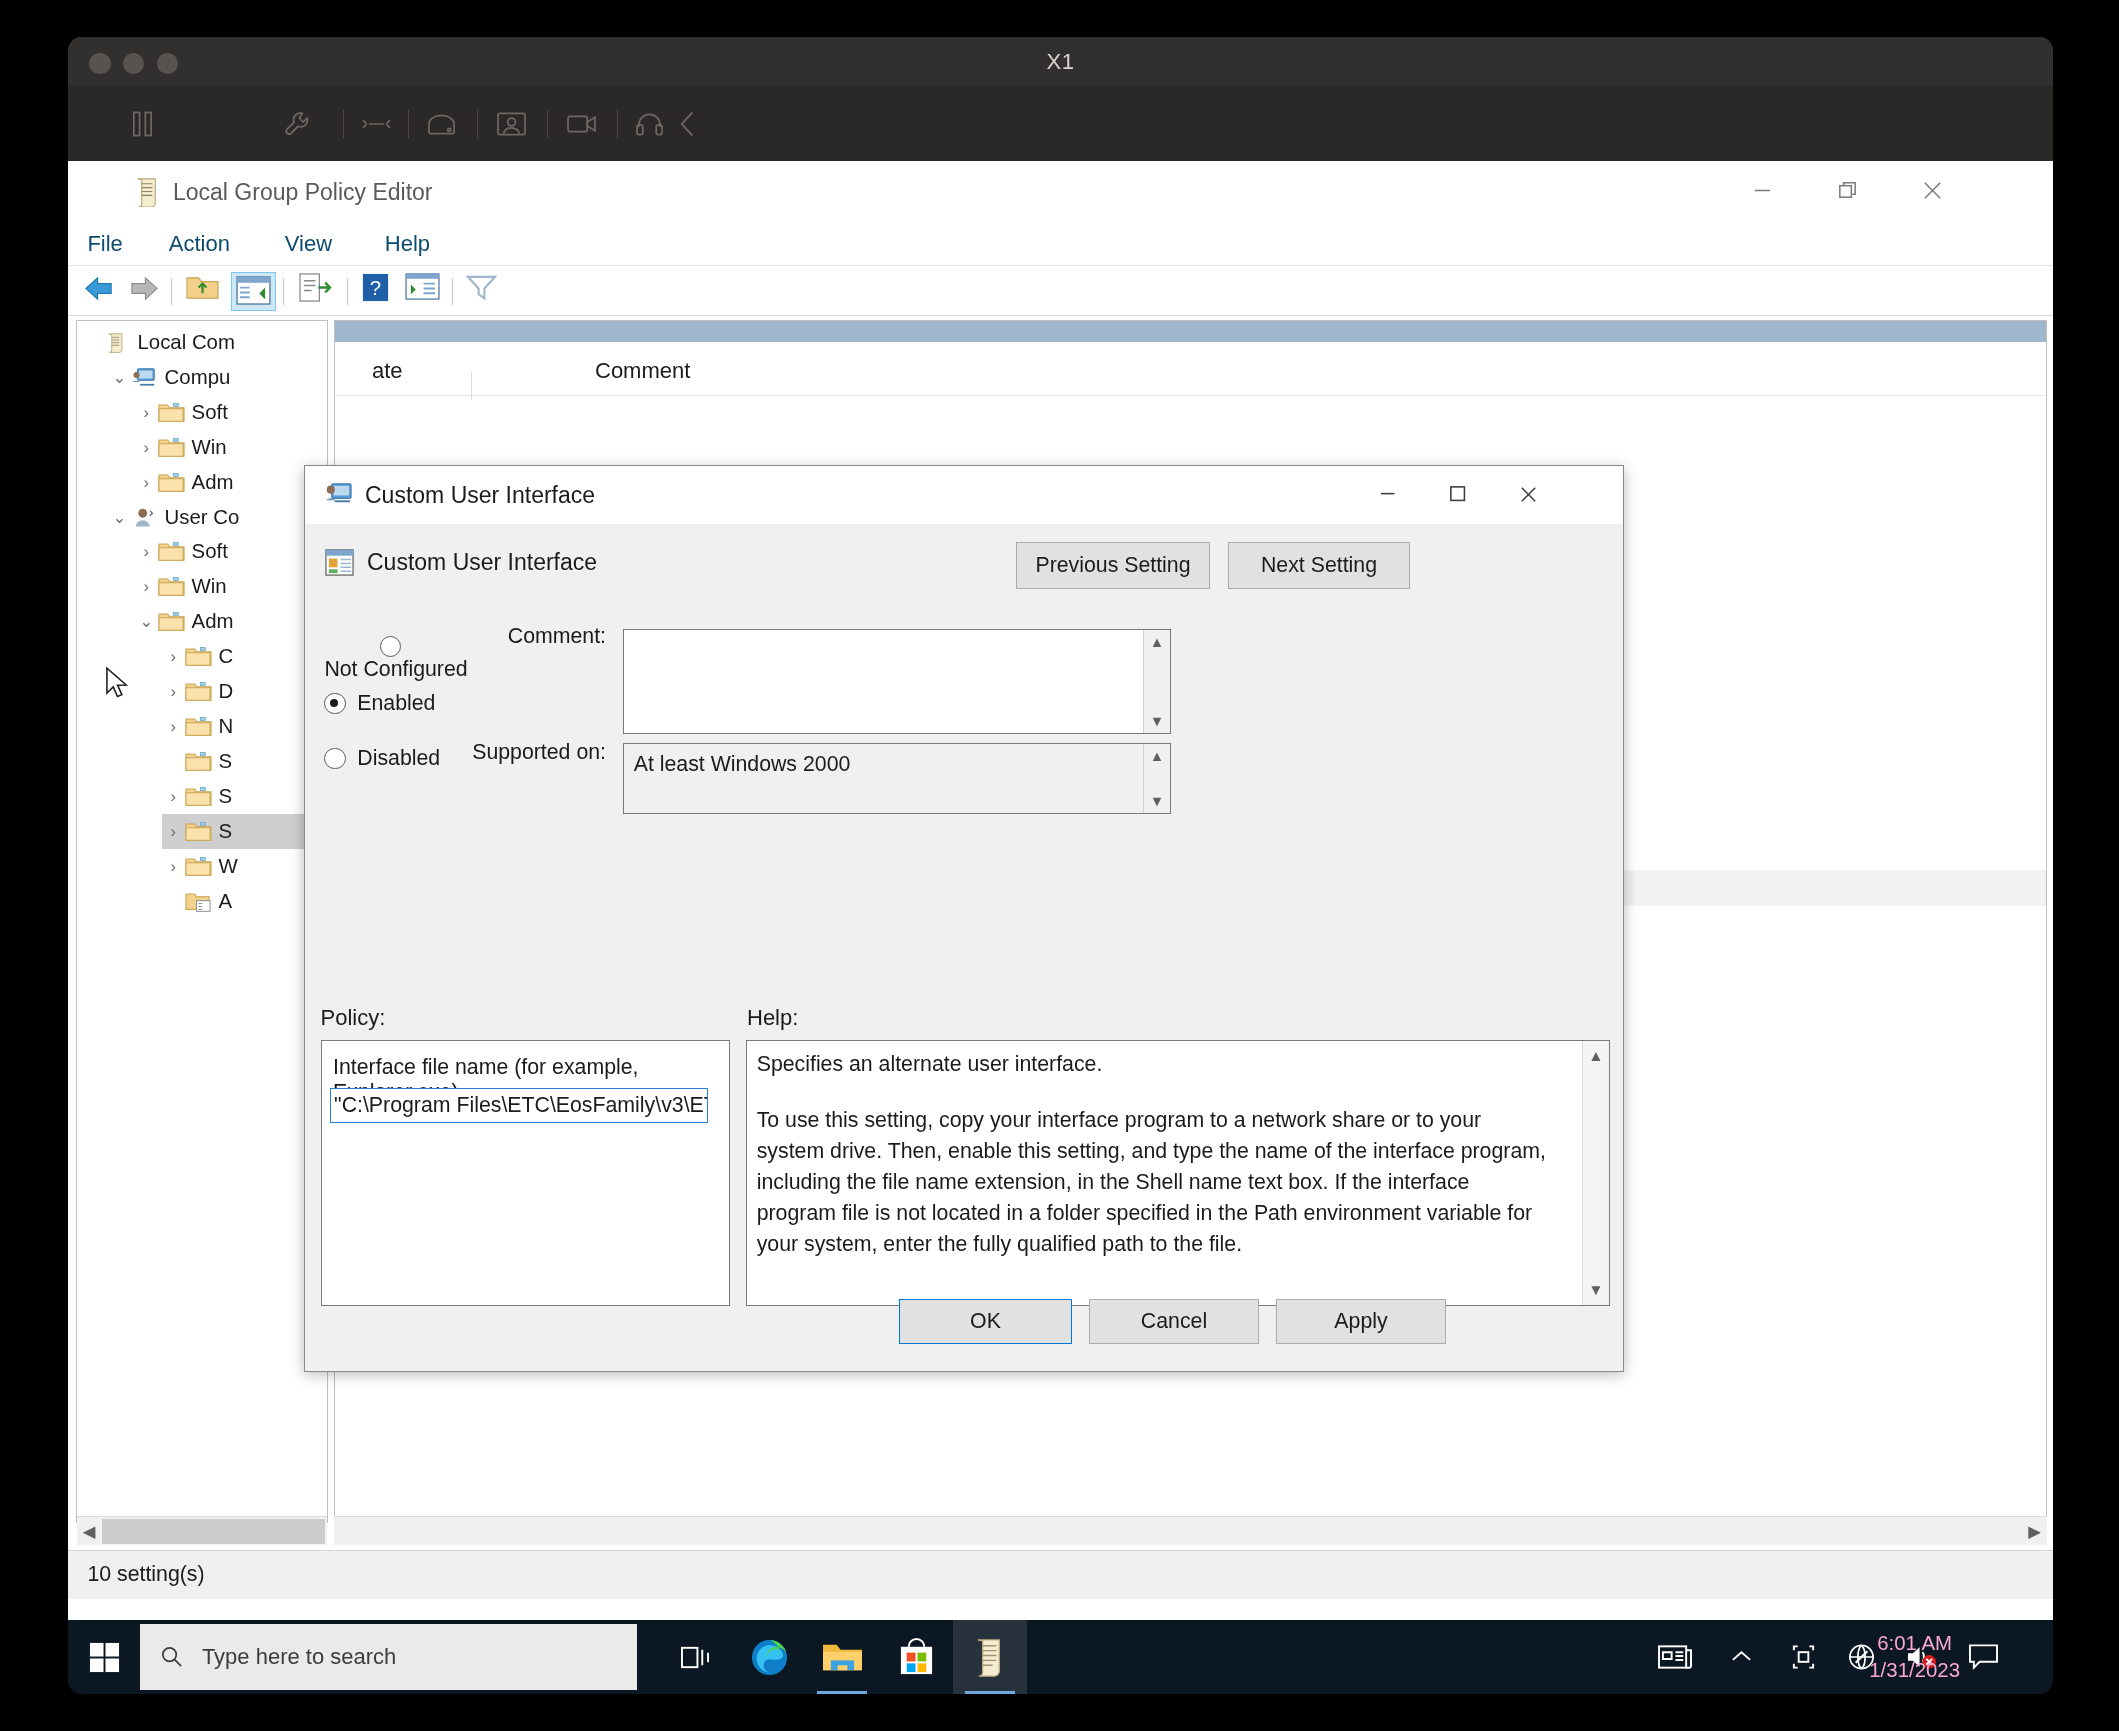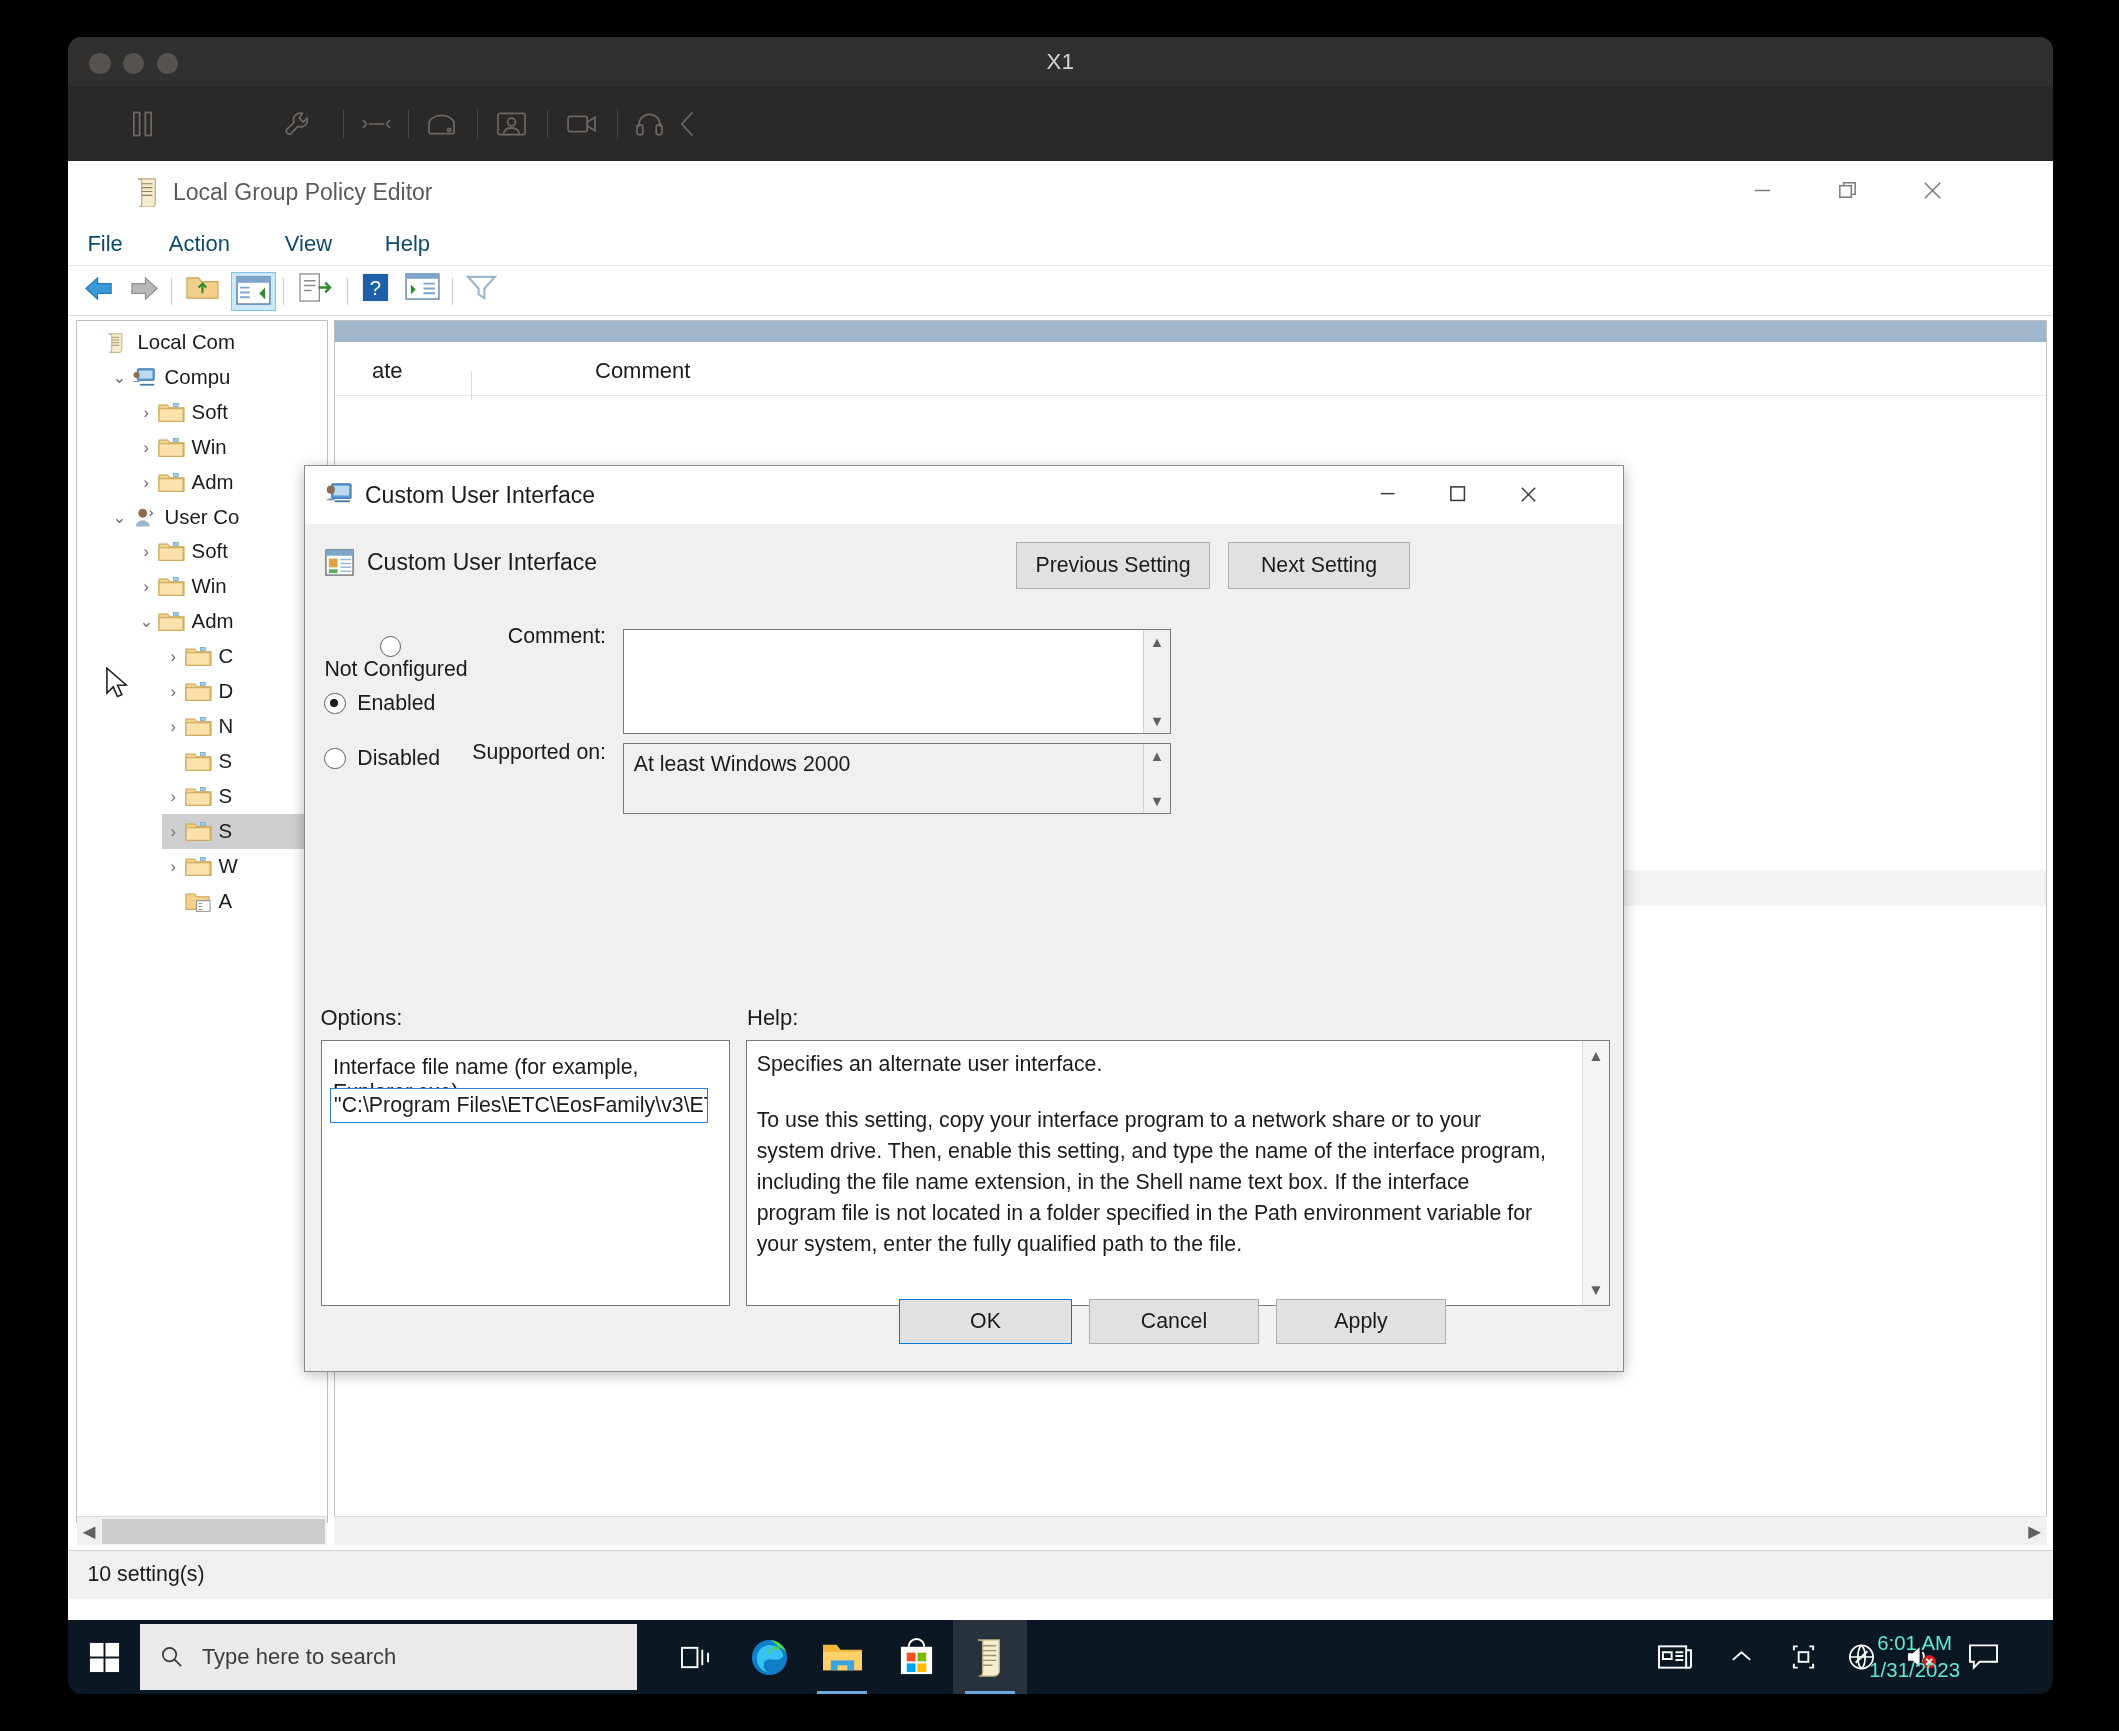--- a/index.html
+++ b/index.html
@@ -397,21 +397,21 @@
     position: absolute; bottom: 0; left: 11.6px; right: 11.6px;
     height: 2.9px; background: #6fa8dc;
   }
   .tray-icon {
     position: absolute; top: 50%; transform: translateY(-50%);
     color: #fff;
   }
   #tray-clock {
     position: absolute; right: 93px; top: 9.7px;
     text-align: center;
-    color: #5eead4; font-size: 20.4px; line-height: 27px;
+    color: #f9a8d4; font-size: 20.4px; line-height: 27px;
   }
 
   .cursor { position: absolute; }
 </style>
 </head>
 <body>
 
 <div id="vm-window">
 
   <div id="vm-titlebar">
@@ -838,21 +838,21 @@
 
       <div class="fieldlabel" style="left:155px; top:274px; width:146px;">Supported on:</div>
       <div class="boxed grey" style="left:318px; top:277px; width:548px; height:71px;">
         <span class="supported-text">At least Windows 2000</span>
         <div class="scroller">
           <span>▲</span>
           <span>▼</span>
         </div>
       </div>
 
-      <div id="opt-label">Options:</div>
+      <div id="opt-label">Policy:</div>
       <div id="help-label">Help:</div>
 
       <div id="options-box">
         <div id="opt-field-label">Interface file name (for example, Explorer.exe)</div>
         <div id="opt-input">
           <span class="caret"></span>
             <span>"C:\Program Files\ETC\EosFamily\v3\ETC</span>
         </div>
       </div>
 

